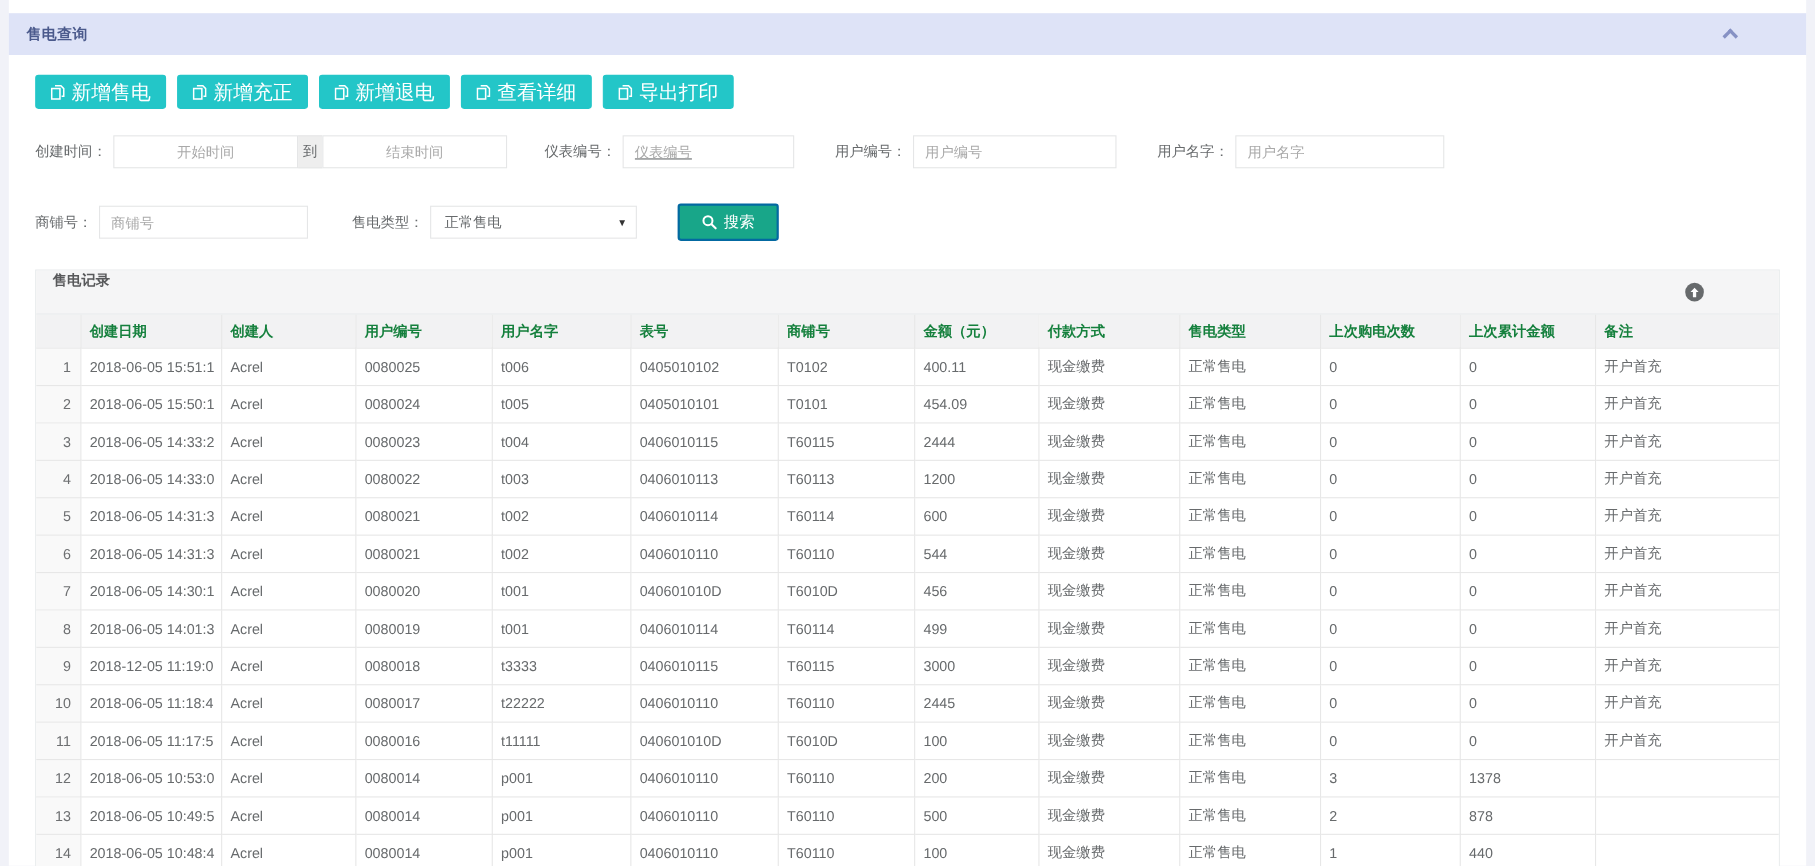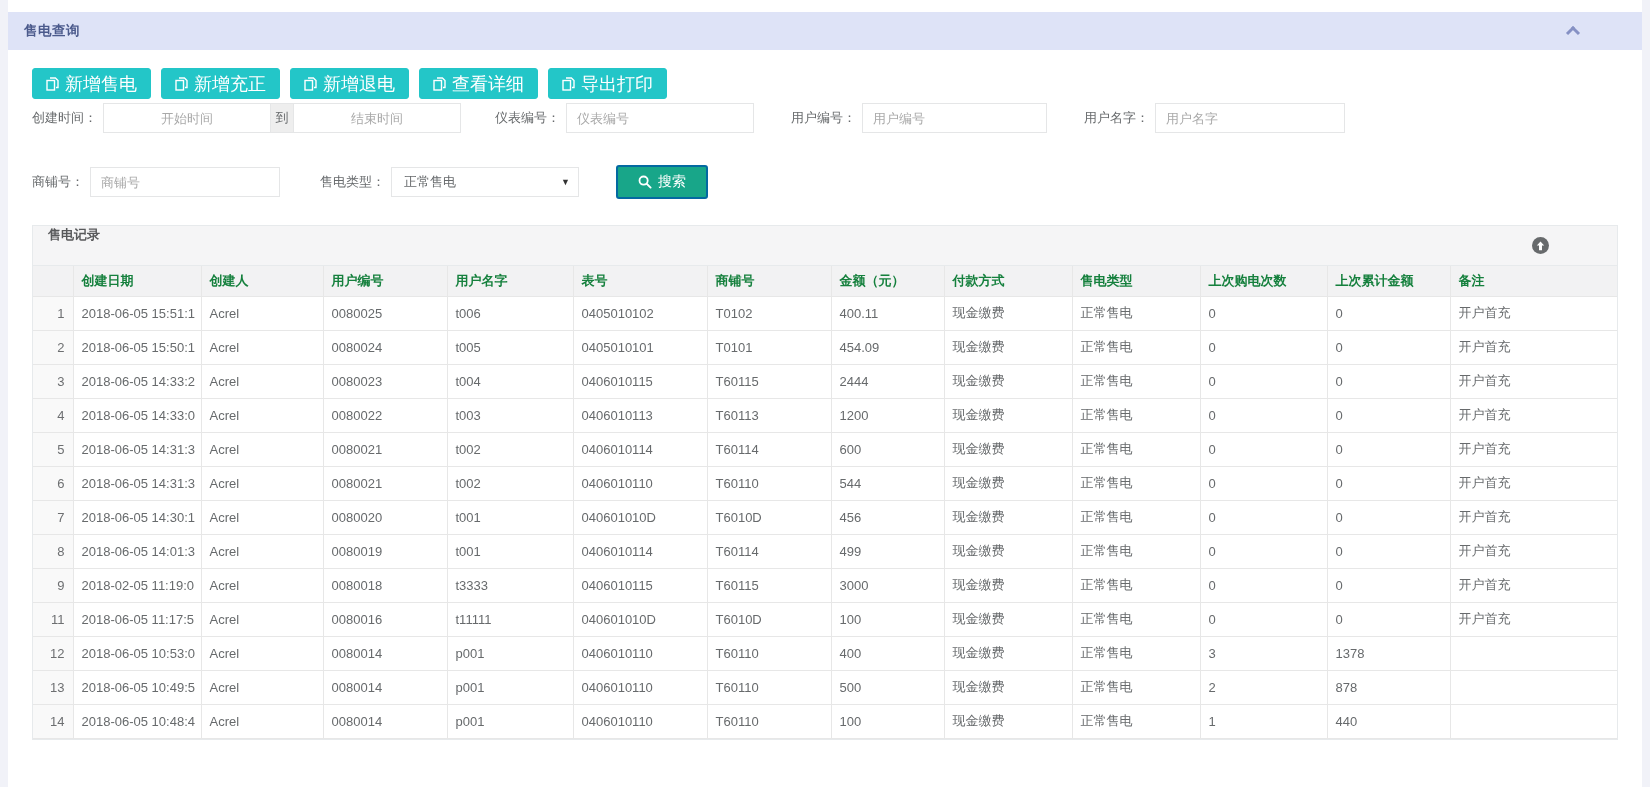--- a/index.html
+++ b/index.html
@@ -31,21 +31,21 @@
   .btn-teal {
     display: inline-flex; align-items: center; gap: 6px;
     background: #23c6c8; color: #fff; border: 1px solid #23c6c8; border-radius: 3px;
     height: 31px; padding: 0 13px; font-size: 18px; cursor: pointer;
     font-family: inherit;
   }
   .btn-teal svg { display: block; }
 
   
   .filters-row { display: flex; align-items: center; padding-left: 24px; }
-  .filters-row.row1 { margin-top: 4px; }
+  .filters-row.row1 { margin-top: 24px; }
   .filters-row.row2 { margin-top: 32px; }
   .f-label { color: #676a6c; white-space: nowrap; margin-right: 6px; }
   .inp {
     height: 30px; border: 1px solid #e5e6e7; background: #fff; color: #676a6c;
     padding: 0 10px; font-size: 13px; font-family: inherit; outline: none;
   }
   .inp::placeholder { color: #a9a9a9; }
   .inp.center::placeholder { text-align: center; }
   .inp.center { text-align: center; }
   .date-group { display: inline-flex; }
@@ -156,21 +156,21 @@
 
   <div class="filters-row row1">
     <span class="f-label">创建时间：</span>
     <span class="date-group">
       <input class="inp center" style="width: 168px;" placeholder="开始时间">
       <span class="date-addon">到</span>
       <input class="inp center" style="width: 168px;" placeholder="结束时间">
     </span>
 
     <span class="f-label gap34">仪表编号：</span>
-    <input class="inp" style="width: 188px;" placeholder="仪表编号">
+    <input class="inp" style="width: 156px; text-decoration: underline;" placeholder="仪表编号">
 
     <span class="f-label gap37">用户编号：</span>
     <input class="inp" style="width: 185px;" placeholder="用户编号">
 
     <span class="f-label gap37">用户名字：</span>
     <input class="inp" style="width: 190px;" placeholder="用户名字">
   </div>
 
   <div class="filters-row row2">
     <span class="f-label">商铺号：</span>
@@ -351,34 +351,49 @@
             <td>T60114</td>
             <td>499</td>
             <td>现金缴费</td>
             <td>正常售电</td>
             <td>0</td>
             <td>0</td>
             <td>开户首充</td>
           </tr>
           <tr>
             <td class="idx">9</td>
-            <td>2018-02-05 11:19:0</td>
+            <td>2018-12-05 11:19:0</td>
             <td>Acrel</td>
             <td>0080018</td>
             <td>t3333</td>
             <td>0406010115</td>
             <td>T60115</td>
             <td>3000</td>
             <td>现金缴费</td>
             <td>正常售电</td>
             <td>0</td>
             <td>0</td>
             <td>开户首充</td>
           </tr>
           <tr>
+            <td class="idx">10</td>
+            <td>2018-06-05 11:18:4</td>
+            <td>Acrel</td>
+            <td>0080017</td>
+            <td>t22222</td>
+            <td>0406010110</td>
+            <td>T60110</td>
+            <td>2445</td>
+            <td>现金缴费</td>
+            <td>正常售电</td>
+            <td>0</td>
+            <td>0</td>
+            <td>开户首充</td>
+          </tr>
+          <tr>
             <td class="idx">11</td>
             <td>2018-06-05 11:17:5</td>
             <td>Acrel</td>
             <td>0080016</td>
             <td>t11111</td>
             <td>040601010D</td>
             <td>T6010D</td>
             <td>100</td>
             <td>现金缴费</td>
             <td>正常售电</td>
@@ -387,21 +402,21 @@
             <td>开户首充</td>
           </tr>
           <tr>
             <td class="idx">12</td>
             <td>2018-06-05 10:53:0</td>
             <td>Acrel</td>
             <td>0080014</td>
             <td>p001</td>
             <td>0406010110</td>
             <td>T60110</td>
-            <td>400</td>
+            <td>200</td>
             <td>现金缴费</td>
             <td>正常售电</td>
             <td>3</td>
             <td>1378</td>
             <td></td>
           </tr>
           <tr>
             <td class="idx">13</td>
             <td>2018-06-05 10:49:5</td>
             <td>Acrel</td>

